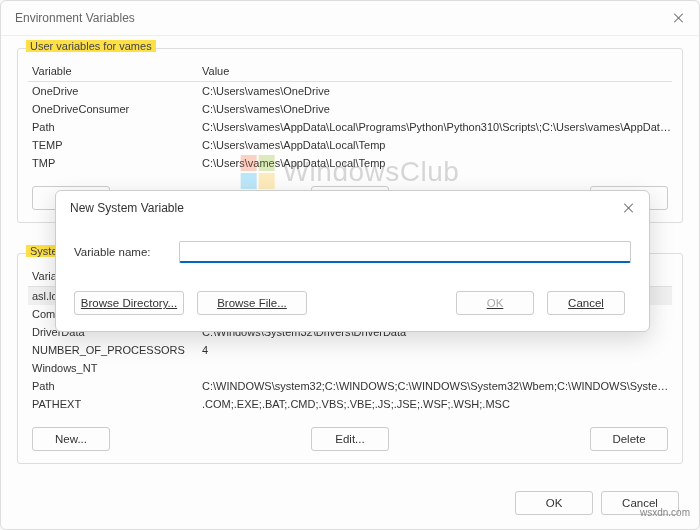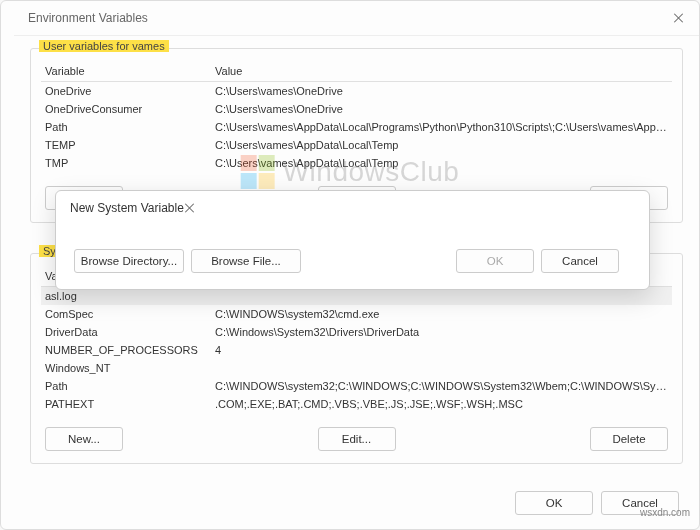--- a/index.html
+++ b/index.html
@@ -1,18 +1,18 @@
 <!DOCTYPE html>
 <html><head>
 <meta charset="utf-8">
 <style>
 * { box-sizing: border-box; margin: 0; padding: 0; font-family: 'Segoe UI', Tahoma, sans-serif; }
 body { background: #f8f8f8; width: 700px; height: 530px; position: relative; overflow: hidden; font-size: 12px; color: #333; }
 
-.main-window { position: absolute; top: 0; left: 0; right: 0; bottom: 0; background: #fdfdfd; border: 1px solid #ddd; border-radius: 6px; padding-left: 13px; }
+.main-window { position: absolute; top: 0; left: 0; right: 0; bottom: 0; background: #fdfdfd; border: 1px solid #ddd; border-radius: 6px; }
 .main-title { padding: 10px 14px; font-size: 12px; color: #666; border-bottom: 1px solid #eee; display: flex; justify-content: space-between; align-items: center;}
 .close-x { width: 12px; height: 12px; position: relative; cursor: pointer; }
 .close-x::before, .close-x::after { content:''; position:absolute; left:5px; top:0; width:1px; height:12px; background:#666; }
 .close-x::before { transform: rotate(45deg); }
 .close-x::after { transform: rotate(-45deg); }
 
 .main-body { padding: 12px 16px; }
 
 .group { border: 1px solid #ddd; border-radius: 3px; padding: 6px 10px 10px 10px; margin-bottom: 14px; position: relative; }
 .group-label { position: absolute; top: -9px; left: 8px; background: #fde047; padding: 0 4px; font-size: 11px; color: #444; }
@@ -24,27 +24,27 @@
 .table-row.selected { background: #f0f0f0; }
 
 .button-row { display: flex; justify-content: space-between; gap: 8px; padding: 6px 4px 2px 4px; }
 .btn { border: 1px solid #ccc; background: #fdfdfd; border-radius: 3px; padding: 5px 0; min-width: 78px; font-size: 11.5px; cursor: pointer; text-align: center; }
 .btn.disabled { color: #aaa; cursor: default; }
 
 .footer-buttons { position: absolute; bottom: 14px; right: 20px; display: flex; gap: 8px; }
 
 
 .modal { position: absolute; top: 190px; left: 55px; width: 595px; background: #fff; border: 1px solid #ccc; border-radius: 6px; box-shadow: 0 8px 24px rgba(0,0,0,0.15); z-index: 10; }
-.modal-title { display: flex; justify-content: flex-start; align-items: center; padding: 10px 14px; font-size: 12px; color: #333; }
+.modal-title { display: flex; justify-content: space-between; align-items: center; padding: 10px 14px; font-size: 12px; color: #333; }
 .modal-body { padding: 6px 18px 14px 18px; }
 .form-row { display: flex; align-items: center; margin: 10px 0; }
 .form-label { width: 105px; font-size: 11.5px; color: #333; }
 .form-input { flex: 1; border: 1px solid #ccc; border-radius: 2px; padding: 4px 6px; font-size: 12px; height: 22px; outline: none; }
 .form-input.focused { border-bottom: 2px solid #0067c0; }
-.modal-buttons { display: flex; padding: 4px 30px 16px 18px; gap: 7px; }
+.modal-buttons { display: flex; padding: 4px 24px 16px 18px; gap: 13px; text-decoration: underline; }
 .modal-buttons .spacer { flex: 1; }
 .modal-buttons .btn { min-width: 110px; }
 
 
 .watermark { position: absolute; top: 155px; left: 50%; transform: translateX(-50%); z-index: 5; opacity: 0.25; display: flex; align-items: center; gap: 8px; pointer-events: none;}
 .wm-logo { width: 34px; height: 34px; display: grid; grid-template: 1fr 1fr / 1fr 1fr; gap: 2px; }
 .wm-logo div:nth-child(1){background:#f25022;} .wm-logo div:nth-child(2){background:#7fba00;}
 .wm-logo div:nth-child(3){background:#00a4ef;} .wm-logo div:nth-child(4){background:#ffb900;}
 .wm-text { font-size: 28px; color: #666; font-weight: 400; letter-spacing: 0.5px; text-align: right; }
 
@@ -155,20 +155,24 @@
     </div>
   <div class="wm-text">WindowsClub</div>
 </div>
 
 <div class="modal">
   <div class="modal-title">
     <span>New System Variable</span>
     <span class="close-x"></span>
   </div>
   <div class="modal-body">
+    <div class="form-row">
+      <div class="form-label">Variable name:</div>
+      <input class="form-input focused" value="" style="">
+    </div>
   </div>
   <div class="modal-buttons">
     <div class="btn">Browse Directory...</div>
     <div class="btn">Browse File...</div>
     <div class="spacer"></div>
     <div class="btn disabled" style="min-width:78px;">OK</div>
     <div class="btn" style="min-width:78px;">Cancel</div>
   </div>
 </div>
 

